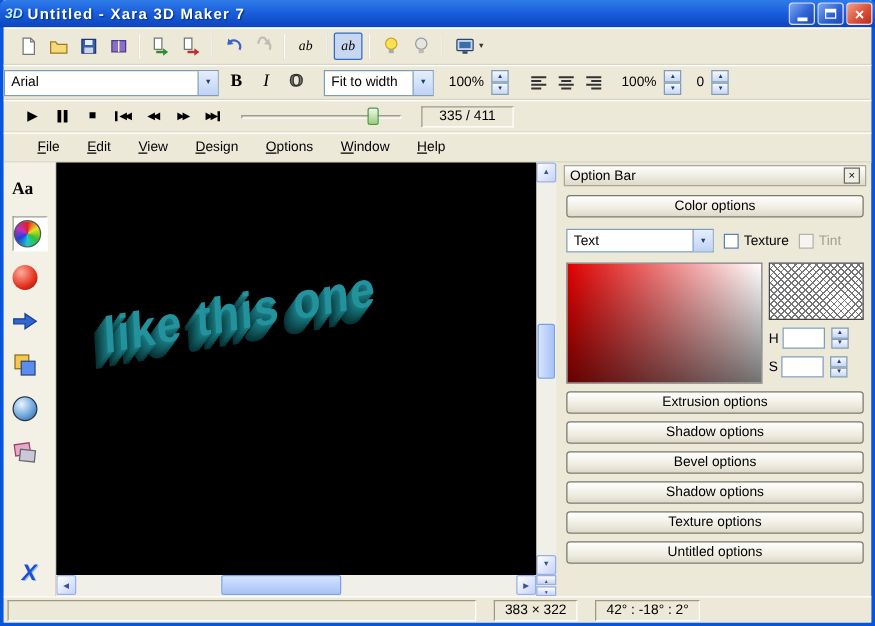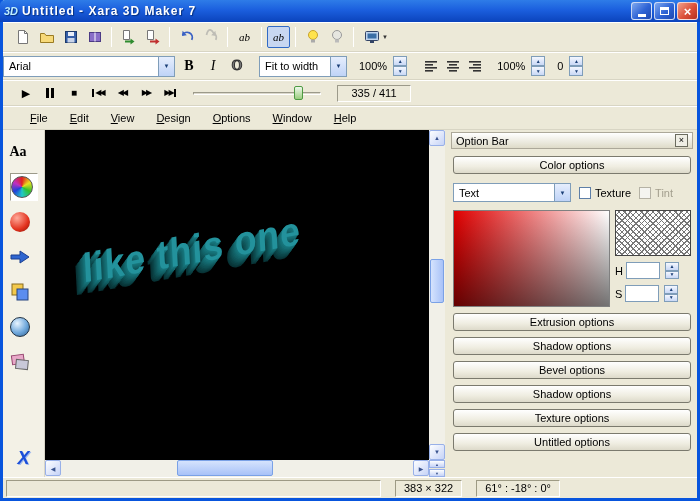--- a/index.html
+++ b/index.html
@@ -498,17 +498,17 @@
       <div class="opt-btn">Bevel options</div>
       <div class="opt-btn">Shadow options</div>
       <div class="opt-btn">Texture options</div>
       <div class="opt-btn">Untitled options</div>
     </div>
   </div>
 
   <div class="status">
     <div class="scell grow"></div>
     <div class="scell">383 × 322</div>
-    <div class="scell">61° : -18° : 0°</div>
+    <div class="scell">42° : -18° : 2°</div>
     <div class="s-spacer"></div>
   </div>
 
 </div>
 
 </body></html>

